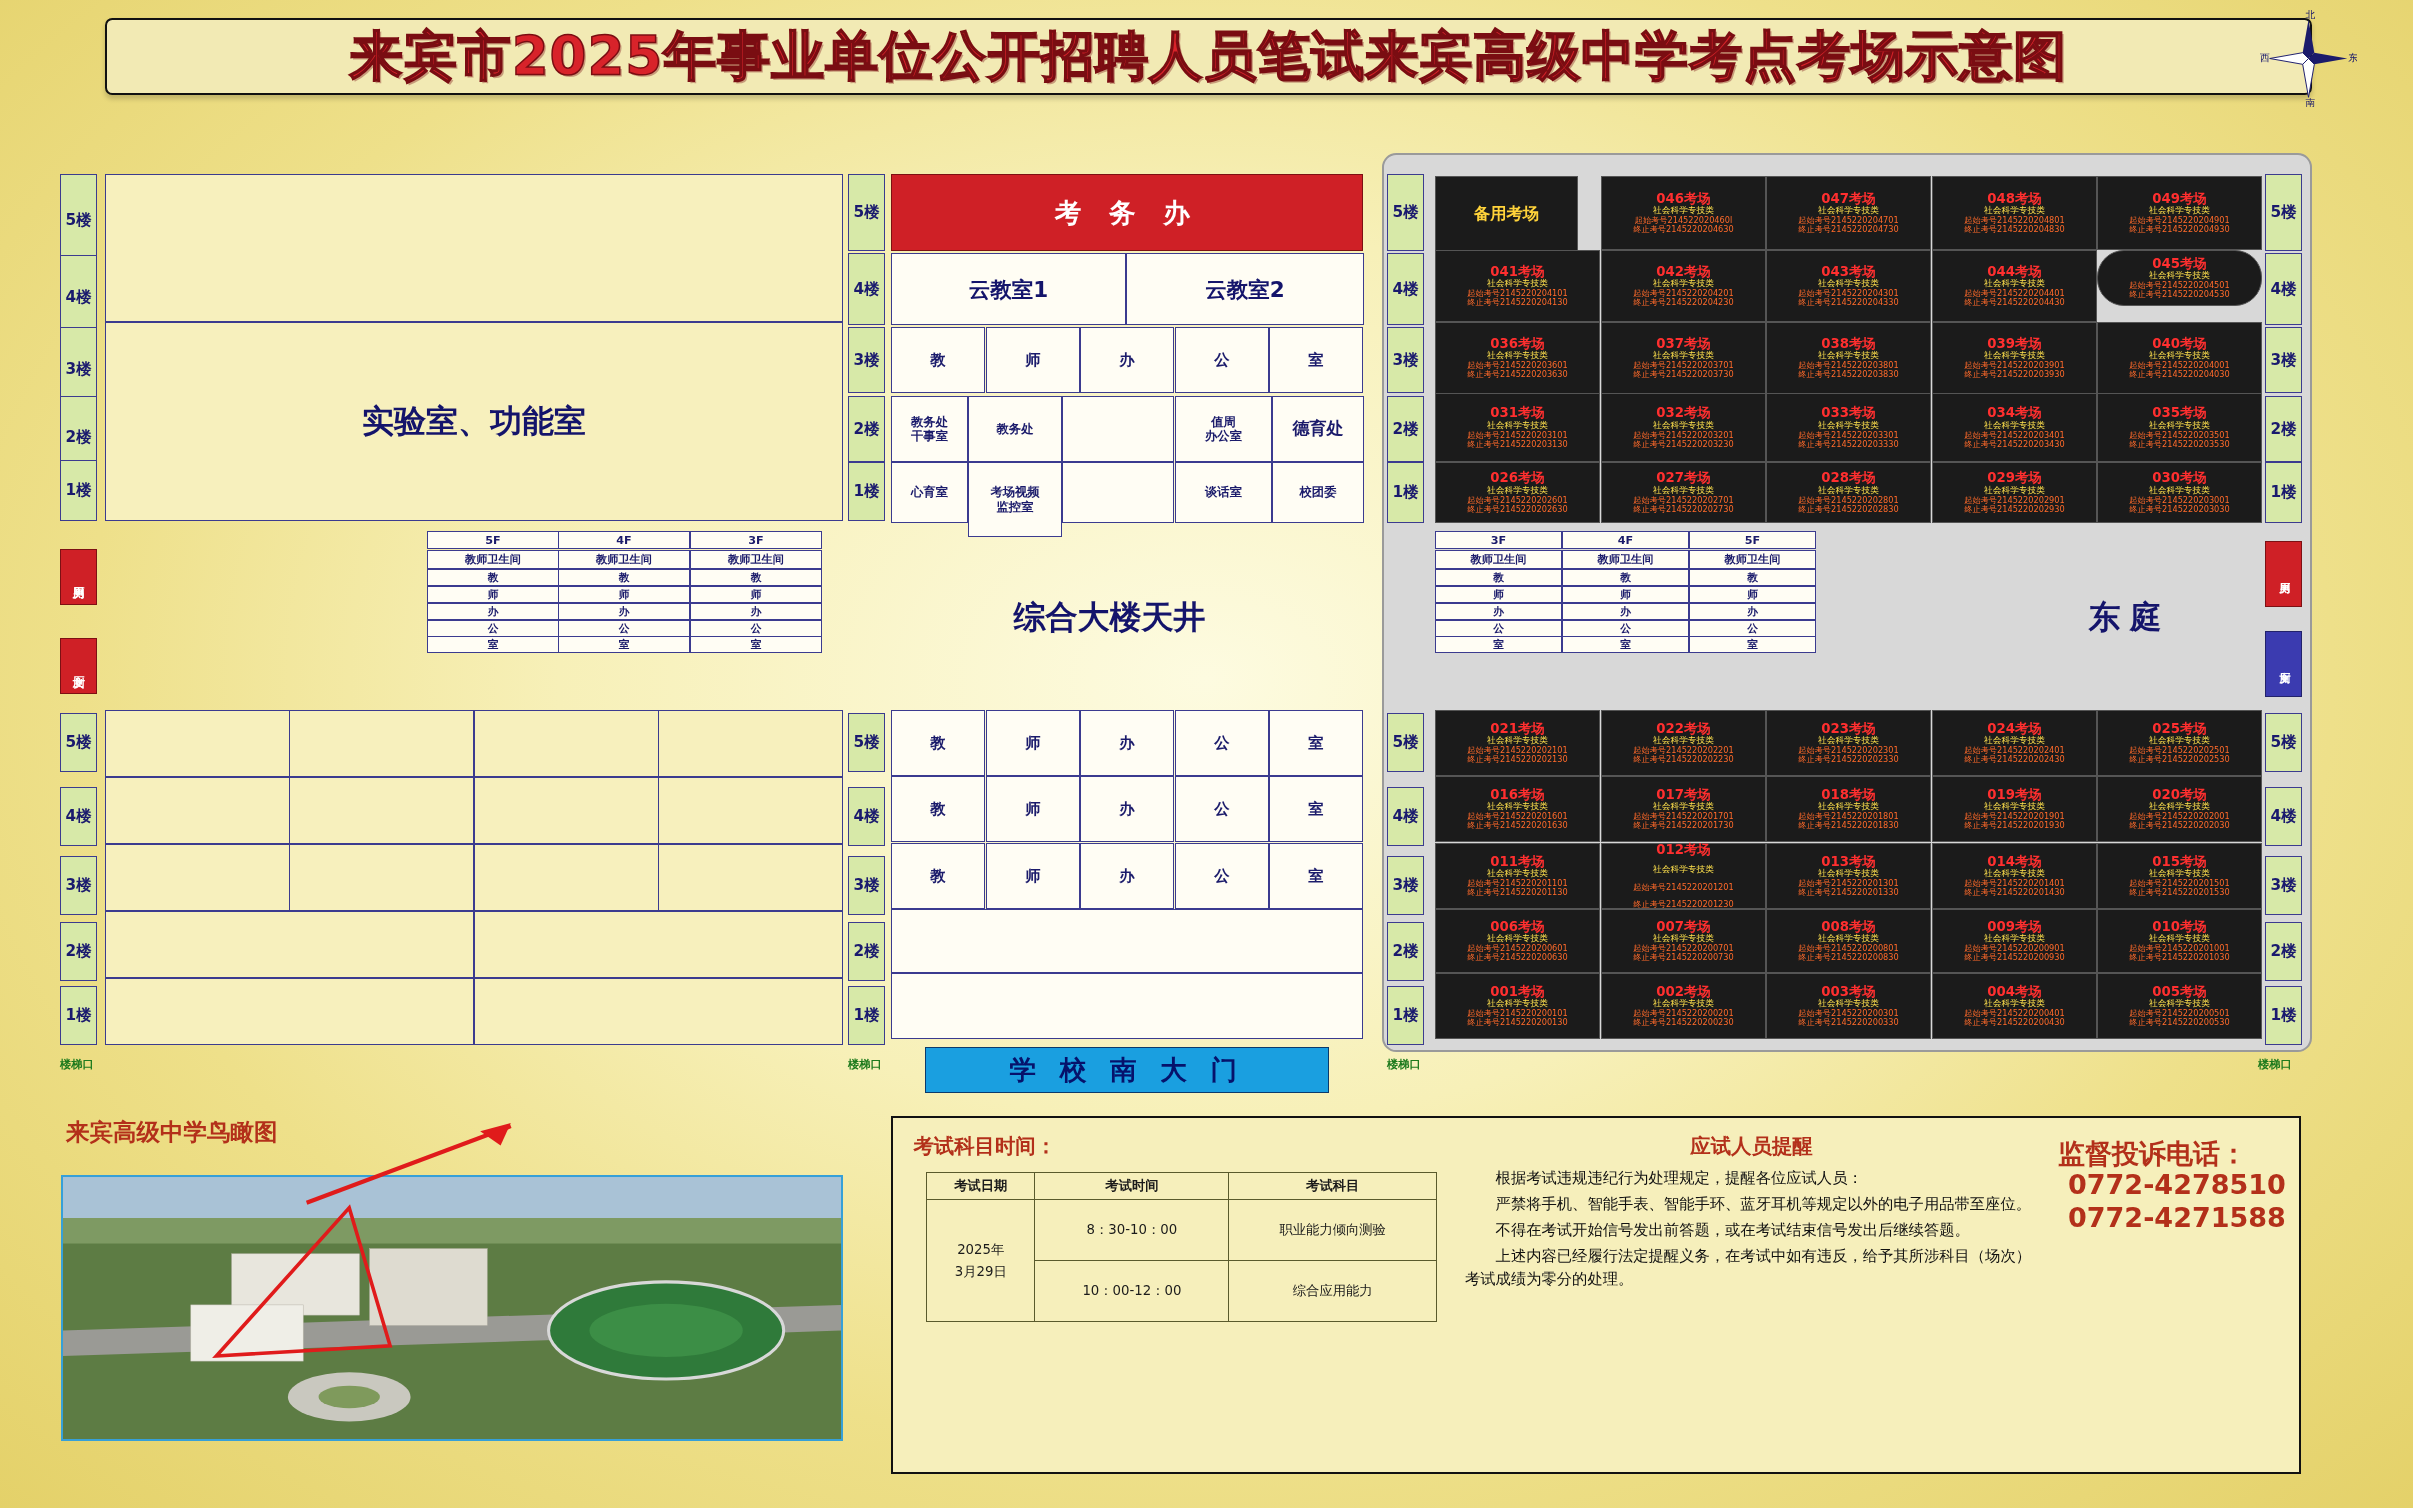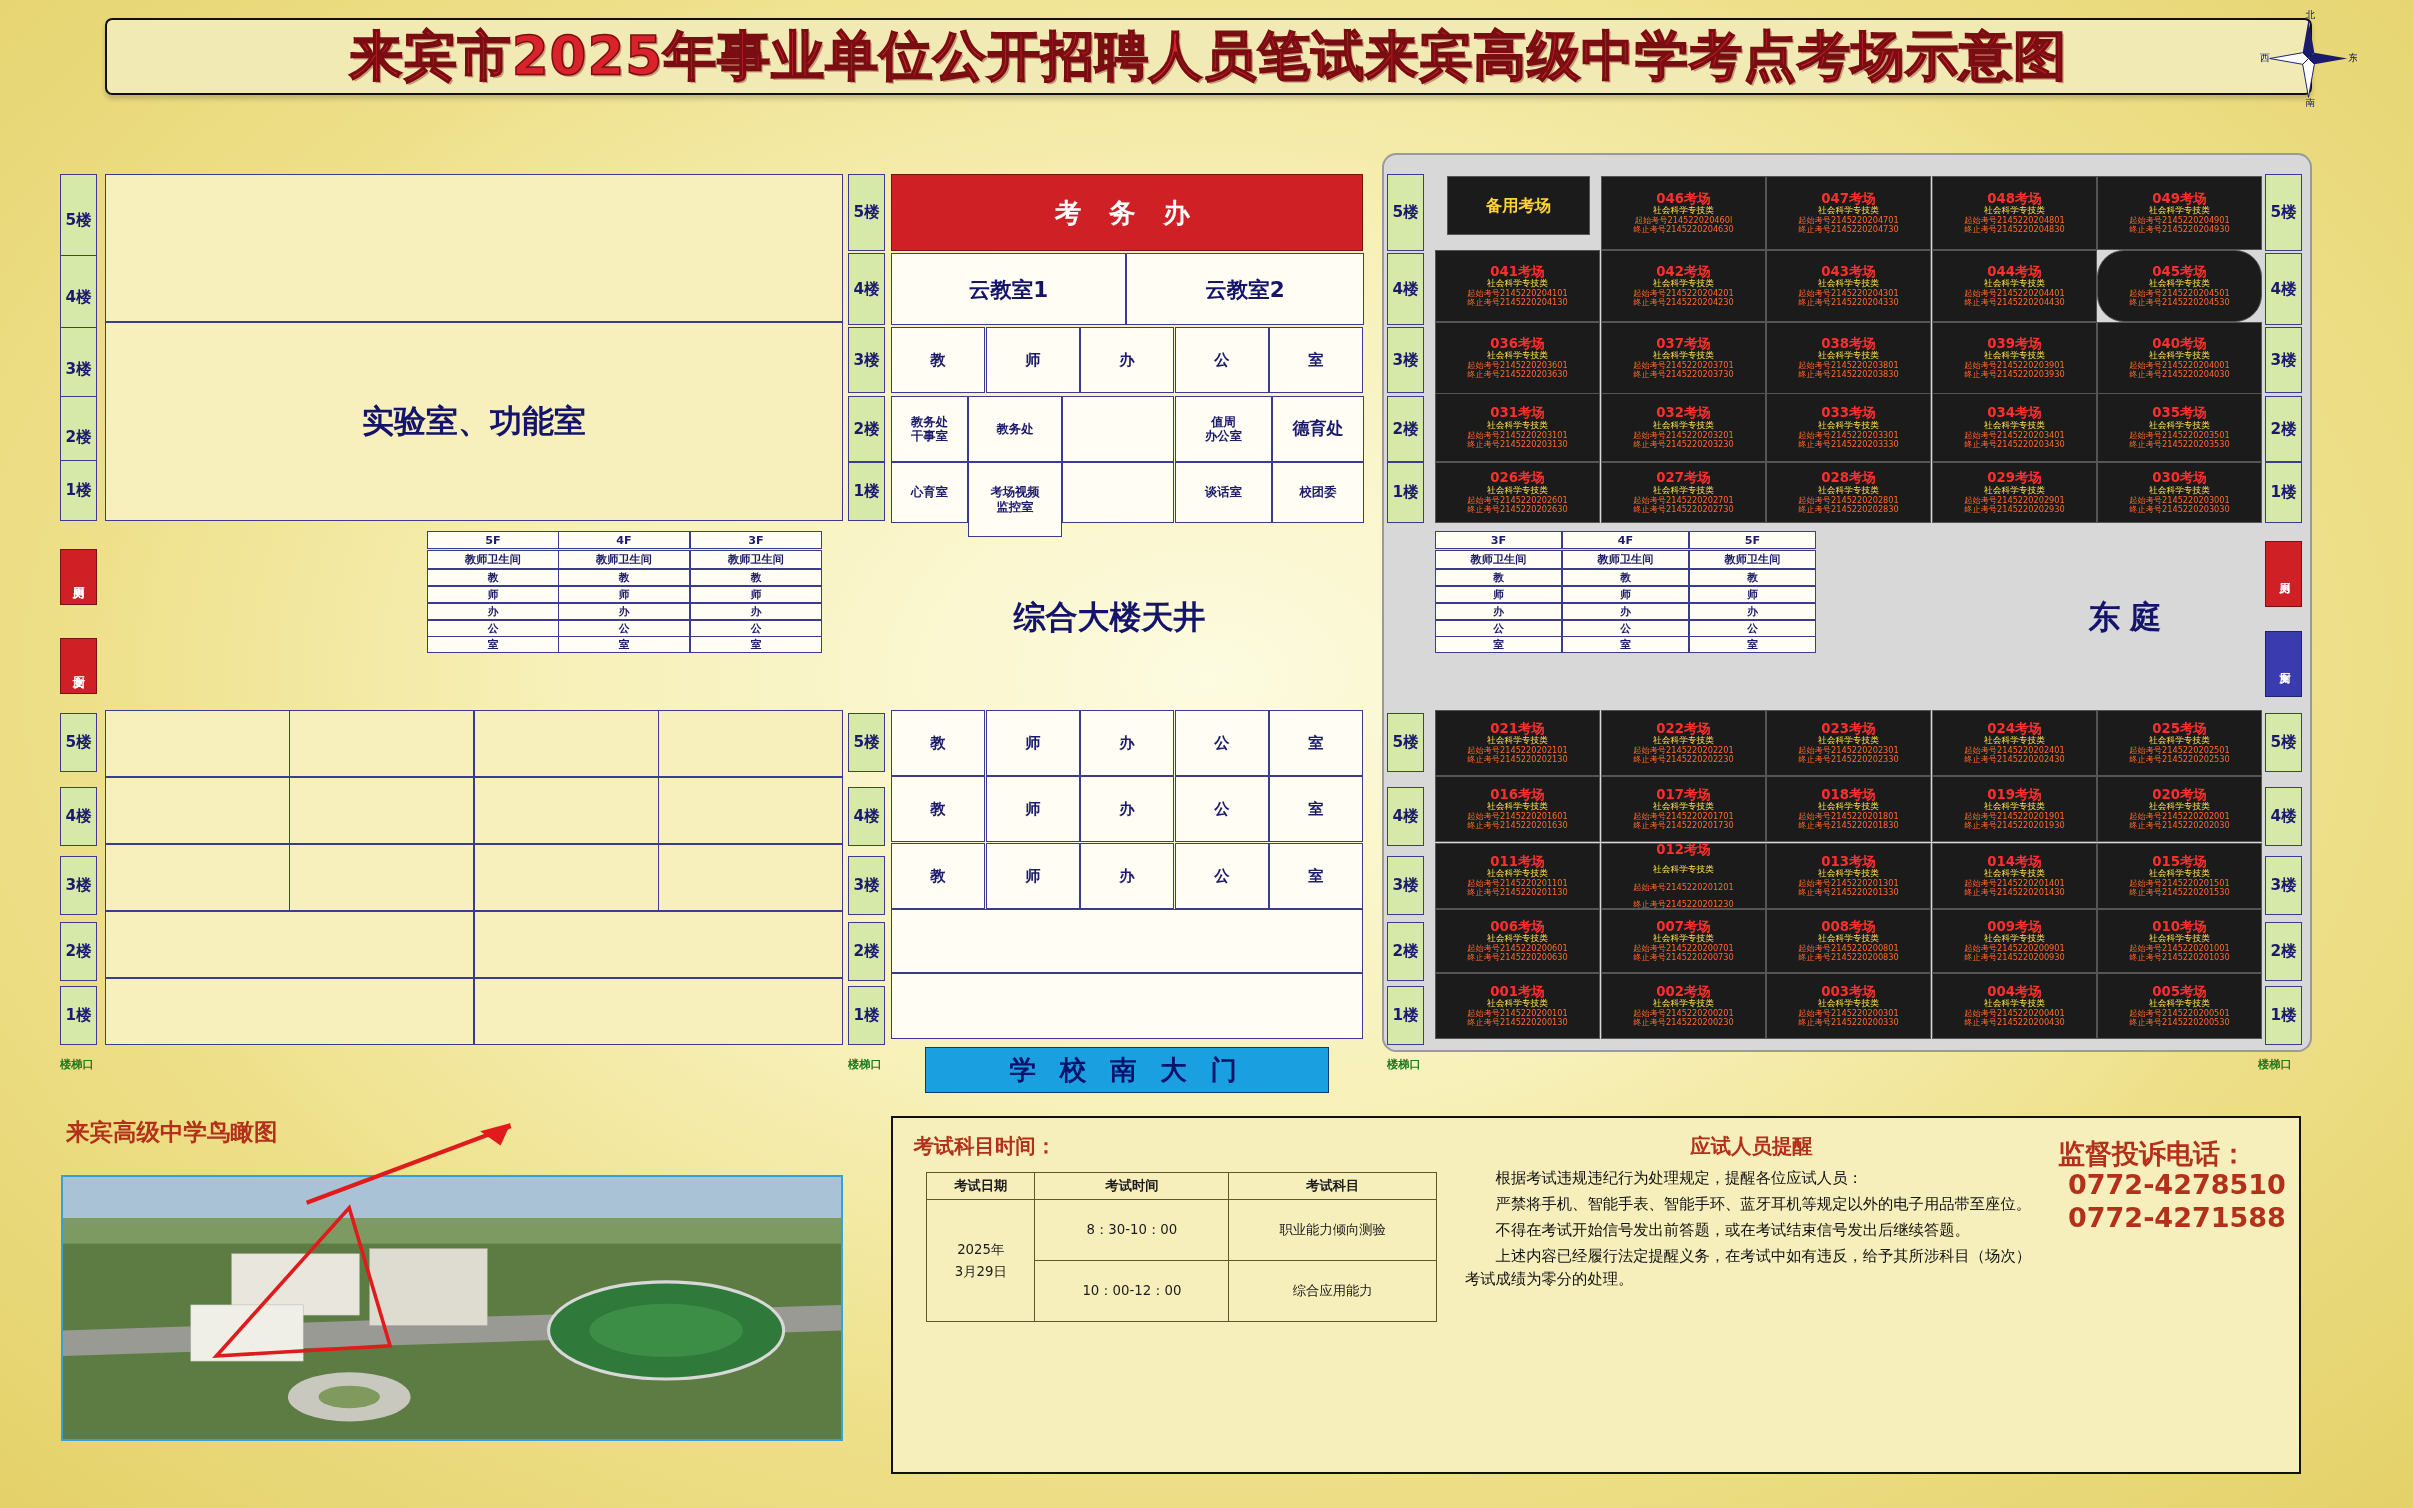--- a/index.html
+++ b/index.html
@@ -236,21 +236,21 @@
   <div class="blk floor-tag" style="left:1387px;top:327px;width:37px;height:66px;">3楼</div>
   <div class="blk floor-tag" style="left:1387px;top:396px;width:37px;height:66px;">2楼</div>
   <div class="blk floor-tag" style="left:1387px;top:462px;width:37px;height:61px;">1楼</div>
 
   <div class="blk floor-tag" style="left:2265px;top:174px;width:37px;height:77px;">5楼</div>
   <div class="blk floor-tag" style="left:2265px;top:253px;width:37px;height:72px;">4楼</div>
   <div class="blk floor-tag" style="left:2265px;top:327px;width:37px;height:66px;">3楼</div>
   <div class="blk floor-tag" style="left:2265px;top:396px;width:37px;height:66px;">2楼</div>
   <div class="blk floor-tag" style="left:2265px;top:462px;width:37px;height:61px;">1楼</div>
 
-  <div class="blk reserve" style="left:1435px;top:176px;width:143px;height:59px;margin-left:12px;">备用考场</div>
+  <div class="blk reserve" style="left:1435px;top:176px;width:143px;height:75px;">备用考场</div>
 
   <div id="east-upper"></div>
 
   <div id="east-toilet-grid"></div>
   <div class="blk" style="left:1946px;top:531px;width:358px;height:174px;display:flex;align-items:center;justify-content:center;">
     <span class="east-court">东 庭</span>
   </div>
 
   <div class="blk redside" style="left:2265px;top:541px;width:37px;height:66px;">男厕</div>
   <div class="blk blueside" style="left:2265px;top:631px;width:37px;height:66px;">女厕</div>
@@ -443,21 +443,21 @@
       <div class="cat">社会科学专技类</div>
       <div class="num">起始考号2145220204301</div>
       <div class="num">终止考号2145220204330</div>
     </div>
     <div class="exam-cell" style="left: 1932px; top: 250px; width: 165px; height: 72px;">
       <div class="rn">044考场</div>
       <div class="cat">社会科学专技类</div>
       <div class="num">起始考号2145220204401</div>
       <div class="num">终止考号2145220204430</div>
     </div>
-    <div class="exam-cell" style="left: 2097px; top: 250px; width: 165px; height: 72px; border-radius: 27px;">
+    <div class="exam-cell" style="left: 2097px; top: 250px; width: 165px; height: 56px; border-radius: 27px;">
       <div class="rn">045考场</div>
       <div class="cat">社会科学专技类</div>
       <div class="num">起始考号2145220204501</div>
       <div class="num">终止考号2145220204530</div>
     </div>
     <div class="exam-cell" style="left: 1435px; top: 322px; width: 165px; height: 72px;">
       <div class="rn">036考场</div>
       <div class="cat">社会科学专技类</div>
       <div class="num">起始考号2145220203601</div>
       <div class="num">终止考号2145220203630</div>

